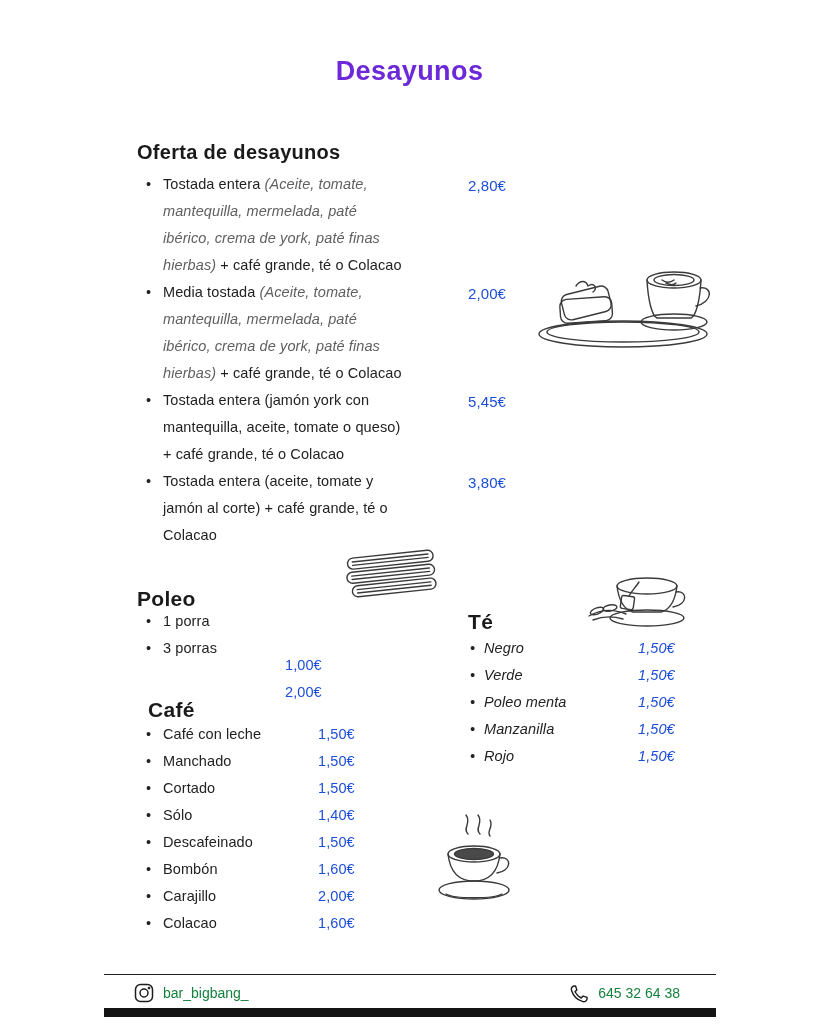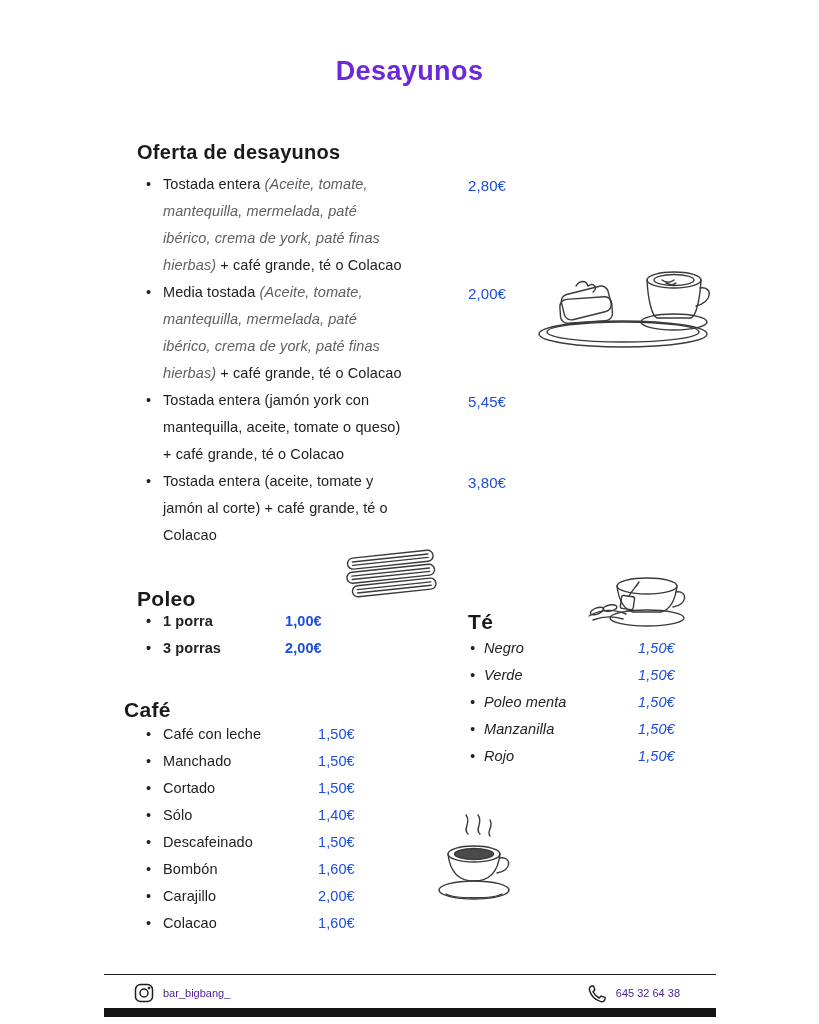--- a/index.html
+++ b/index.html
@@ -11,38 +11,38 @@
   }
   .title {
     position:absolute; top:56px; left:0; width:100%;
     text-align:center; font-size:27px; font-weight:700; letter-spacing:.4px;
     color:#6d28d9;
   }
   .h2 { position:absolute; font-size:21px; font-weight:700; letter-spacing:.3px; color:#1a1a1a;margin-top:10px; }
   .oferta-heading { left:137px; top:131px; font-size:20px; }
   .porras-heading { left:137px; top:577px; }
   .te-heading     { left:468px; top:600px;text-align:center; }
-  .cafe-heading   { left:124px; top:688px; }
+  .cafe-heading   { left:148px; top:688px; }
 
   ul { list-style:none; }
   .menu-li {
     position:relative; font-size:14.5px; line-height:27px;
     letter-spacing:.1px; color:#222;
   }
   .menu-li::before { content:"\2022"; position:absolute; left:9px; top:0; color:#222; }
   .detail { font-style:italic; color:#5f5f5f; }
   .price { position:absolute; top:0; white-space:nowrap; color:#1d4ed8; }
 
   .oferta-list { position:absolute; left:137px; top:171px; width:268px; }
   .oferta-list .menu-li { padding-left:26px; }
   .oferta-list .price { left:331px; top:1px; font-size:15px; }
 
-  .porras-list { position:absolute; left:137px; top:608px; width:180px;font-weight:bold; }
+  .porras-list { position:absolute; left:137px; top:608px; width:180px; }
   .porras-list .menu-li { padding-left:26px; }
-  .porras-list .price { left:148px; }
+  .porras-list .price { left:148px;margin-top:44px; }
 
   .te-list { position:absolute; left:468px; top:635px; width:200px;font-style:italic; }
   .te-list .menu-li { padding-left:16px; }
   .te-list .menu-li::before { left:2px; }
   .te-list .price { left:170px; }
 
   .cafe-list { position:absolute; left:137px; top:721px; width:220px; }
   .cafe-list .menu-li { padding-left:26px; }
   .cafe-list .price { left:181px; }
 
@@ -57,21 +57,21 @@
   .tea-illus    { left:581px; top:548px; }
   .coffee-illus { left:424px; top:810px; }
 
   .footer-line { position:absolute; left:104px; top:974px; width:612px; border-top:1.6px solid #1d1d1d; }
   .footer-bar  { position:absolute; left:104px; top:1008px; width:612px; height:9px; background:#141414; }
   .footer-row {
     position:absolute; left:104px; top:979px; width:612px; height:28px;
     display:flex; align-items:center; justify-content:space-between;
     padding-left:30px; padding-right:36px;
   }
-  .footer-group { display:flex; align-items:center; gap:9px; font-size:11px; color:#4c1d95; }
+  .footer-group { display:flex; align-items:center; gap:9px; font-size:14px; color:#15803d; }
   .footer-icon svg { display:block; }
   .footer-icon path, .footer-icon rect, .footer-icon circle {
     fill:none; stroke:#1d1d1d; stroke-width:1.5; stroke-linecap:round; stroke-linejoin:round;
   }
   .footer-icon .dot { fill:#1d1d1d; stroke:none; }
 </style>
 </head>
 <body>
 
 <div class="page">

